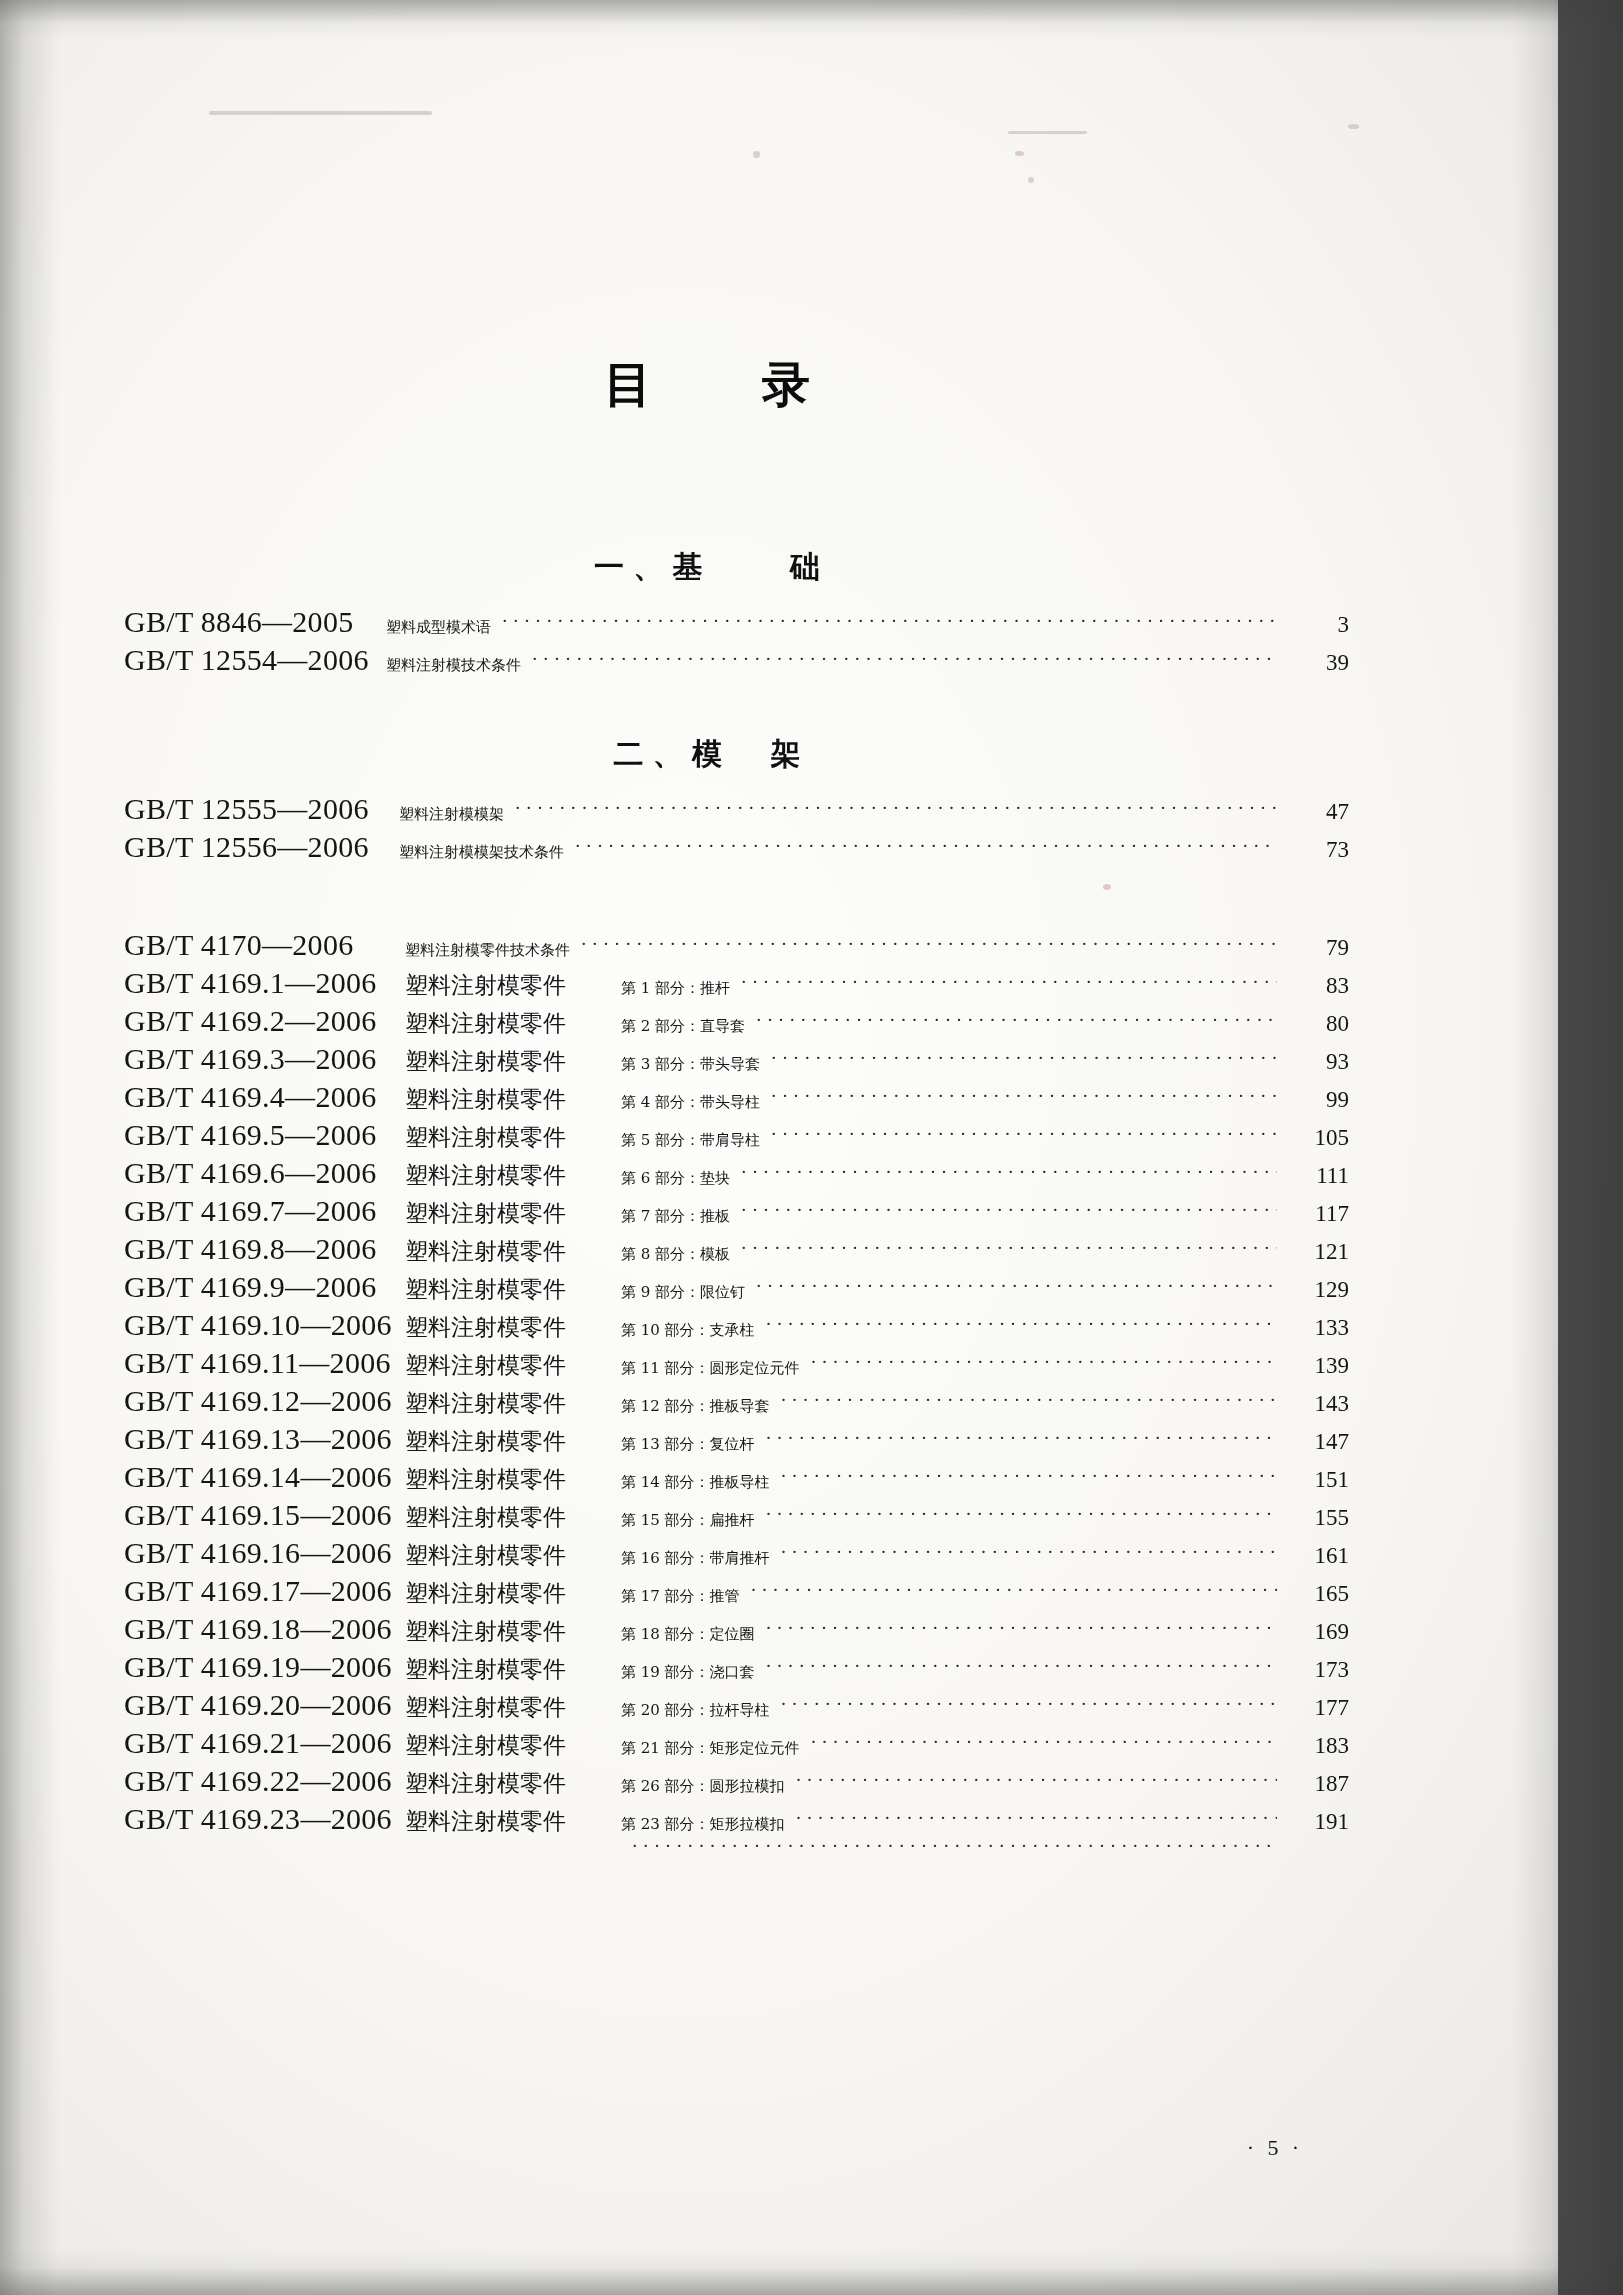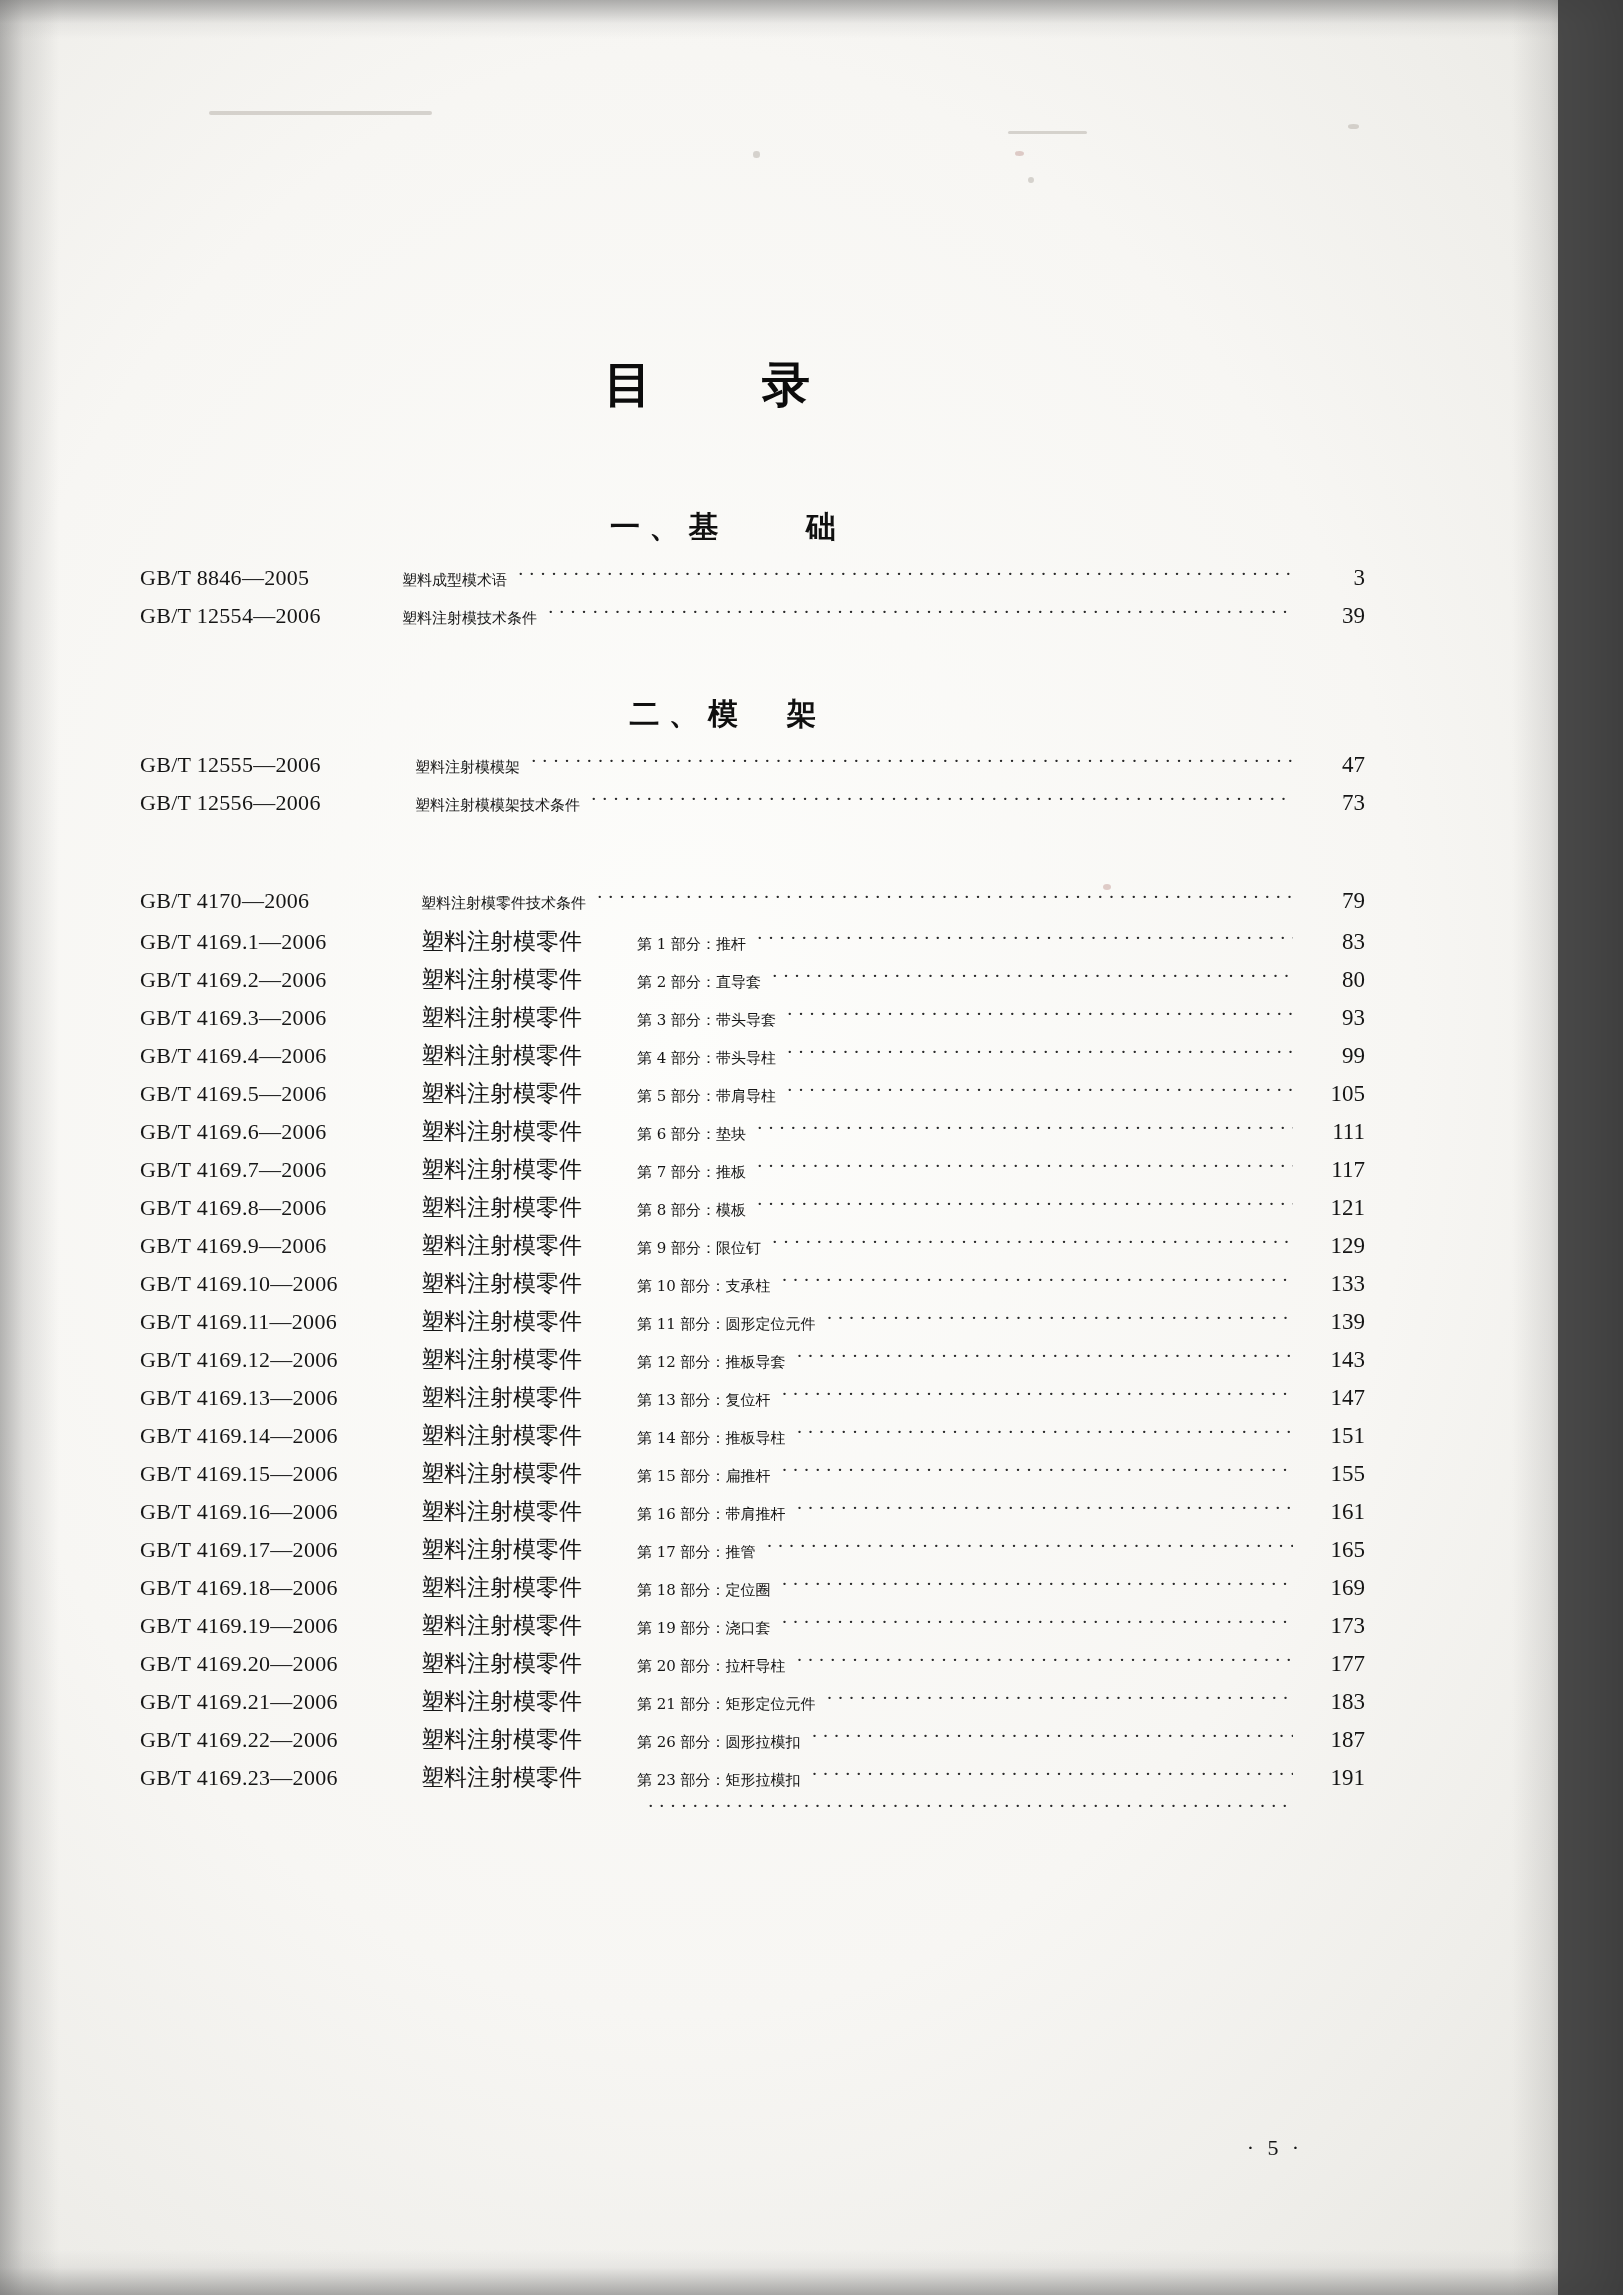--- a/index.html
+++ b/index.html
@@ -95,42 +95,43 @@
     font-size: 30px;
     font-weight: bold;
     letter-spacing: 9.2px;
     text-indent: 9.2px;
     font-family: "DejaVu Serif", "Liberation Serif", serif;
     color: #101010;
   }
 
   .group {
     position: absolute;
-    left: 16px;
+    left: 0;
     width: 1414px;
+    margin-top: 40px;
   }
 
   .entries {
     margin-top: 17px;
   }
 
   .entry {
     display: flex;
     align-items: baseline;
     height: 38px;
     padding-left: 124px;
     padding-right: 65px;
     font-size: 23px;
     color: #151515;
     white-space: nowrap;
   }
 
   .std-no {
     font-family: "Liberation Serif", "DejaVu Serif", serif;
-    font-size: 22px;
+    font-size: 30px;
     letter-spacing: 0.3px;
     flex: 0 0 auto;
   }
   .e-title {
     font-family: "DejaVu Serif", "Liberation Serif", serif;
     font-size: 23px;
     flex: 0 0 auto;
   }
   .e-part {
     font-family: "DejaVu Serif", "Liberation Serif", serif;

